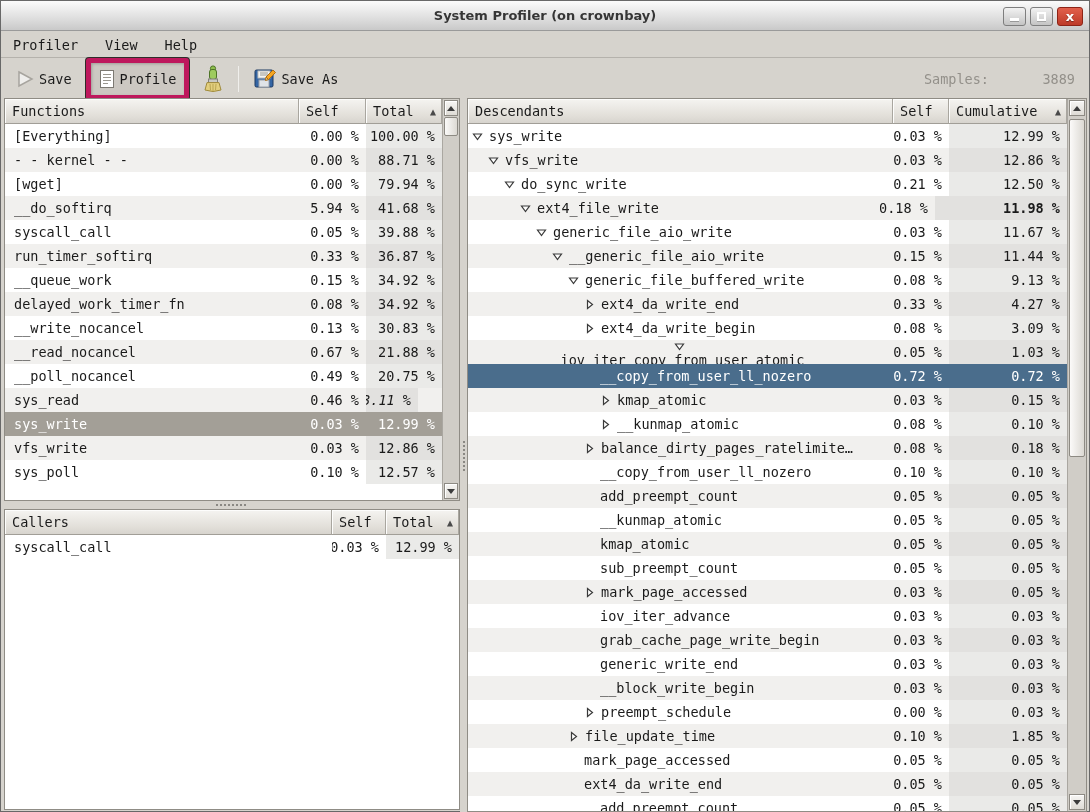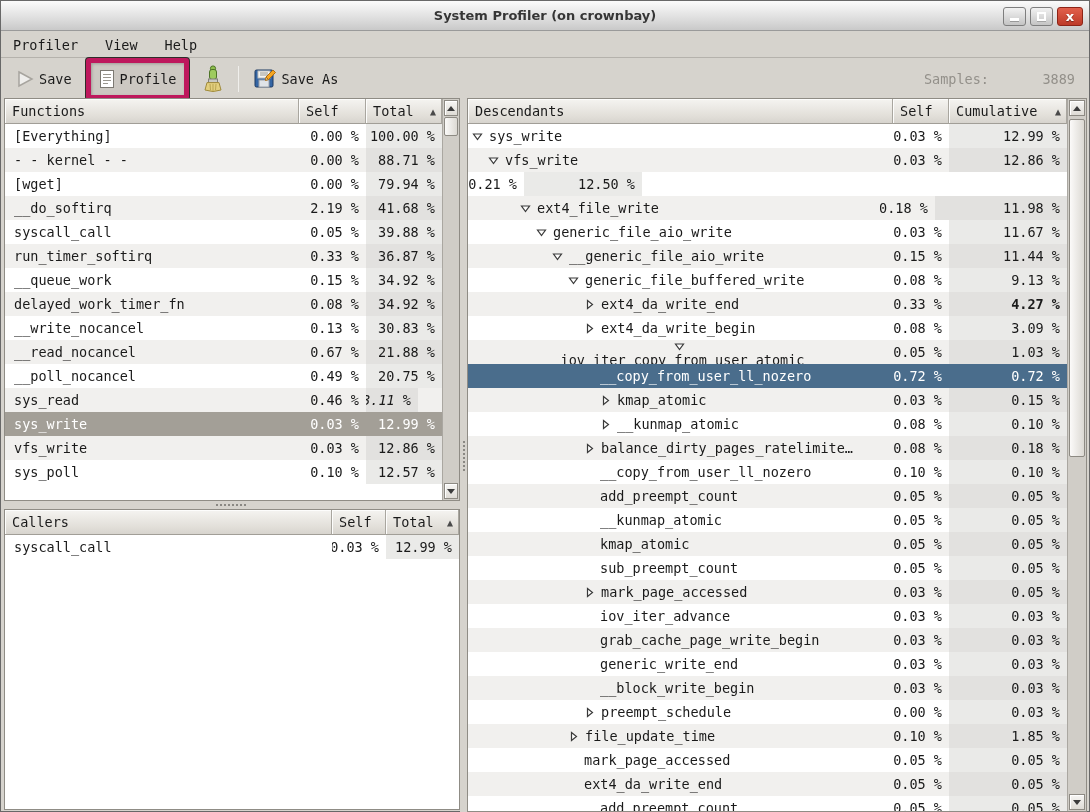--- a/index.html
+++ b/index.html
@@ -195,21 +195,21 @@
             <div class="cell num" style="width: 67px;">0.00 %</div>
             <div class="cell num tintcol" style="width: 76px;">88.71 %</div>
           </div>
           <div class="row">
             <div class="cell name-cell" style="width: 294px;">[wget]</div>
             <div class="cell num" style="width: 67px;">0.00 %</div>
             <div class="cell num tintcol" style="width: 76px;">79.94 %</div>
           </div>
           <div class="row">
             <div class="cell name-cell" style="width: 294px;">__do_softirq</div>
-            <div class="cell num" style="width: 67px;">2.19 %</div>
+            <div class="cell num" style="width: 67px;">5.94 %</div>
             <div class="cell num tintcol" style="width: 76px;">41.68 %</div>
           </div>
           <div class="row">
             <div class="cell name-cell" style="width: 294px;">syscall_call</div>
             <div class="cell num" style="width: 67px;">0.05 %</div>
             <div class="cell num tintcol" style="width: 76px;">39.88 %</div>
           </div>
           <div class="row">
             <div class="cell name-cell" style="width: 294px;">run_timer_softirq</div>
             <div class="cell num" style="width: 67px;">0.33 %</div>
@@ -356,35 +356,44 @@
                 <svg width="11" height="11" viewBox="0 0 11 11">
                   <polygon points="1.5,3 9.5,3 5.5,8.5" fill="#fdfdfc" stroke="#3a3a3a" stroke-width="1.2"></polygon>
                 </svg>
               </span>
               <span>vfs_write</span>
             </div>
             <div class="cell num" style="width: 56px;">0.03 %</div>
             <div class="cell num tintcol" style="width: 118px;">12.86 %</div>
           </div>
           <div class="row">
+            <div class="cell name-cell" style="width: 425px;">
+              <span class="indent" style="width: 32px;"></span>
+              <span class="expander">
+                <svg width="11" height="11" viewBox="0 0 11 11">
+                  <polygon points="1.5,3 9.5,3 5.5,8.5" fill="#fdfdfc" stroke="#3a3a3a" stroke-width="1.2"></polygon>
+                </svg>
+              </span>
+              <span>do_sync_write</span>
+            </div>
             <div class="cell num" style="width: 56px;">0.21 %</div>
             <div class="cell num tintcol" style="width: 118px;">12.50 %</div>
           </div>
           <div class="row">
             <div class="cell name-cell" style="width: 425px;">
               <span class="indent" style="width: 48px;"></span>
               <span class="expander">
                 <svg width="11" height="11" viewBox="0 0 11 11">
                   <polygon points="1.5,3 9.5,3 5.5,8.5" fill="#fdfdfc" stroke="#3a3a3a" stroke-width="1.2"></polygon>
                 </svg>
               </span>
               <span>ext4_file_write</span>
             </div>
             <div class="cell num" style="width: 56px;">0.18 %</div>
-            <div class="cell num tintcol" style="width: 136px;">11.98 %</div>
+            <div class="cell num tintcol" style="width: 136px; font-weight: bold;">11.98 %</div>
           </div>
           <div class="row">
             <div class="cell name-cell" style="width: 425px;">
               <span class="indent" style="width: 64px;"></span>
               <span class="expander">
                 <svg width="11" height="11" viewBox="0 0 11 11">
                   <polygon points="1.5,3 9.5,3 5.5,8.5" fill="#fdfdfc" stroke="#3a3a3a" stroke-width="1.2"></polygon>
                 </svg>
               </span>
               <span>generic_file_aio_write</span>
@@ -422,21 +431,21 @@
             <div class="cell name-cell" style="width: 425px;">
               <span class="indent" style="width: 112px;"></span>
               <span class="expander">
                 <svg width="11" height="11" viewBox="0 0 11 11">
                   <polygon points="3.5,1.5 3.5,9.5 8.5,5.5" fill="#fdfdfc" stroke="#3a3a3a" stroke-width="1.2"></polygon>
                 </svg>
               </span>
               <span>ext4_da_write_end</span>
             </div>
             <div class="cell num" style="width: 56px;">0.33 %</div>
-            <div class="cell num tintcol" style="width: 118px; font-weight: bold;">4.27 %</div>
+            <div class="cell num tintcol" style="width: 118px;">4.27 %</div>
           </div>
           <div class="row">
             <div class="cell name-cell" style="width: 425px;">
               <span class="indent" style="width: 112px;"></span>
               <span class="expander">
                 <svg width="11" height="11" viewBox="0 0 11 11">
                   <polygon points="3.5,1.5 3.5,9.5 8.5,5.5" fill="#fdfdfc" stroke="#3a3a3a" stroke-width="1.2"></polygon>
                 </svg>
               </span>
               <span>ext4_da_write_begin</span>

